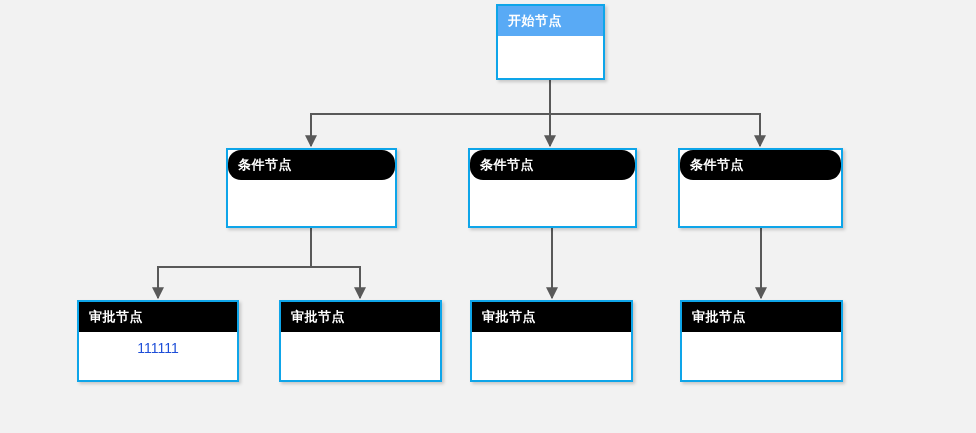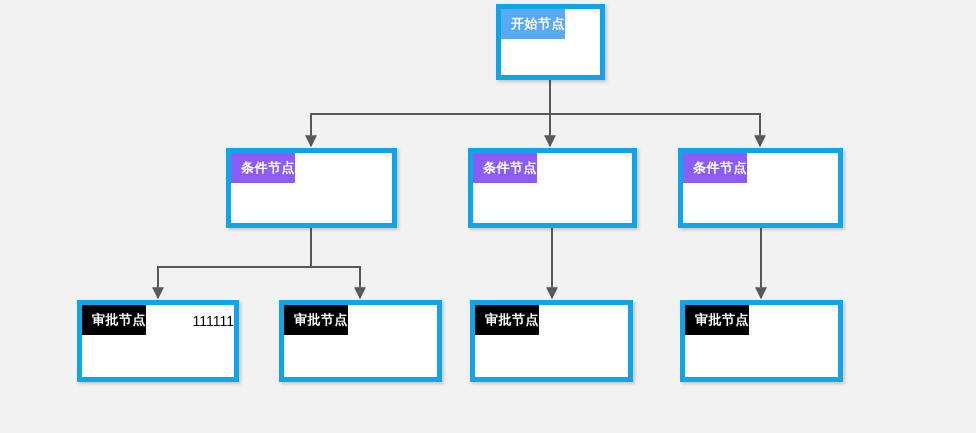--- a/index.html
+++ b/index.html
@@ -24,48 +24,48 @@
     left: 0;
     top: 0;
     width: 976px;
     height: 433px;
     pointer-events: none;
   }
   .node {
     position: absolute;
     box-sizing: border-box;
     background: #ffffff;
-    border: 5px solid #0ea5e9;
+    border: 2px solid #0ea5e9;
     box-shadow: 2px 2px 3px rgba(0,0,0,0.18);
     display: flex;
-    flex-direction: row;
+    flex-direction: column;
     overflow: hidden;
   }
   .node-header {
     box-sizing: border-box;
     height: 30px;
     line-height: 30px;
     color: #ffffff;
     font-size: 13px;
     font-weight: bold;
     padding-left: 10px;
     white-space: nowrap;
     letter-spacing: 0.5px;
   }
   .node-body {
     flex: 1 1 auto;
     box-sizing: border-box;
     background: #ffffff;
-    text-align: right;
+    text-align: center;
     font-size: 14px;
-    color: #000000;
+    color: #1d4ed8;
     padding-top: 8px;
   }
   .header-start { background: #59aaf5; }
-  .header-condition { background: #8b5cf6; }
+  .header-condition { background: #000000; border-radius: 13px; }
   .header-approval { background: #000000; }
 </style>
 </head>
 <body>
 
 <div id="canvas">
 
   <svg id="edge-layer" viewBox="0 0 976 433" width="976" height="433" xmlns="http://www.w3.org/2000/svg">
     <defs>
       <marker id="arrowhead" viewBox="0 0 10 10" refX="9" refY="5" markerWidth="6" markerHeight="6" orient="auto-start-reverse">

